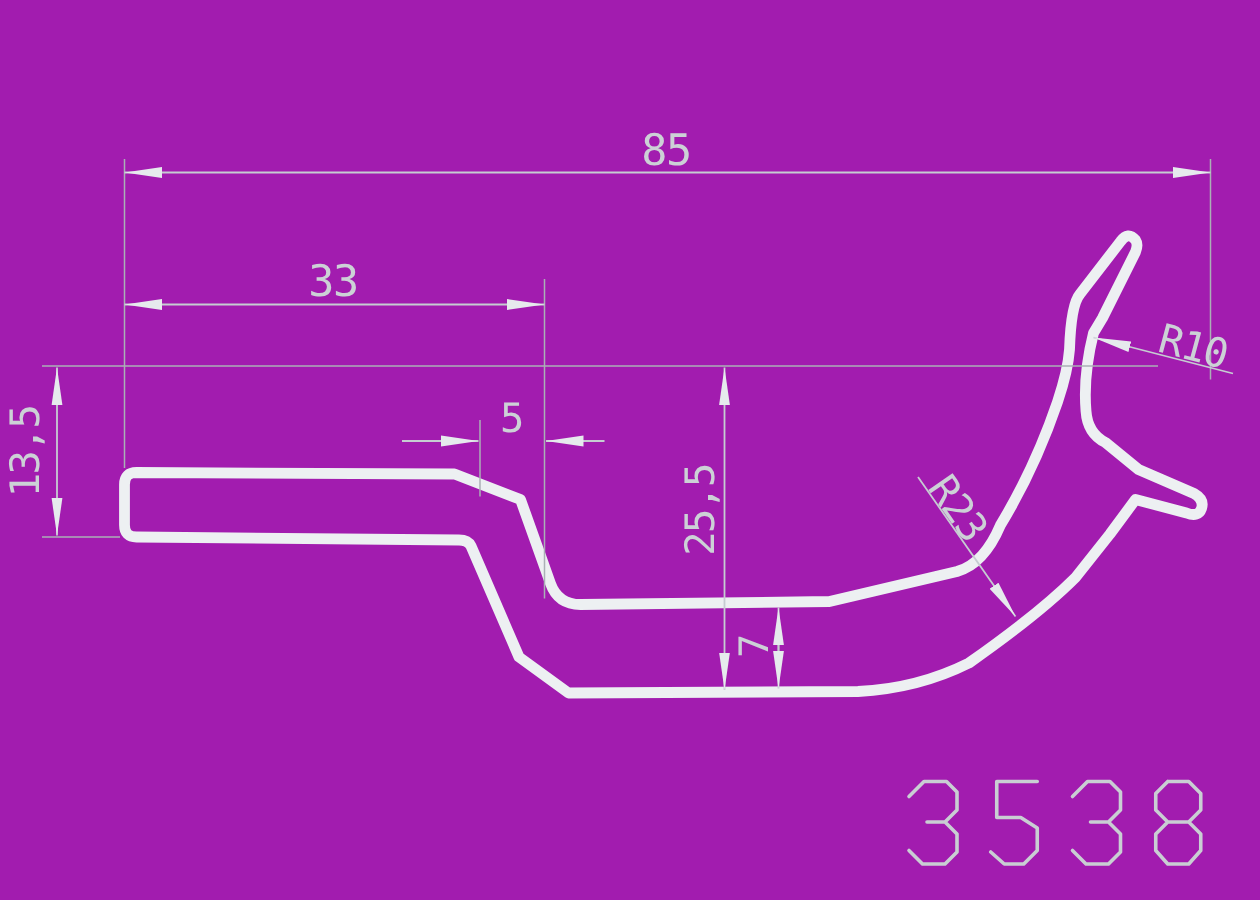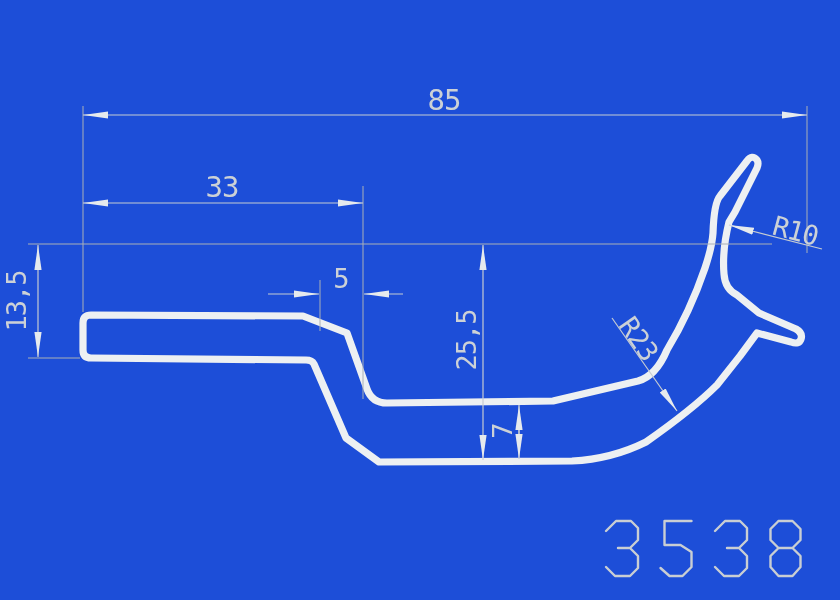--- a/index.html
+++ b/index.html
@@ -1,19 +1,19 @@
 <!DOCTYPE html>
 <html><head>
 <meta charset="utf-8">
 <style>
   html,body{margin:0;padding:0;background:#14161a;}
   .canvas{
     position:relative;
     width:840px;height:600px;
-    background:#1d4ed8;
+    background:#a21caf;
     overflow:hidden;
     font-family:"DejaVu Sans Mono","Liberation Mono",monospace;
   }
   svg{display:block}
   .profile{fill:none;stroke:#edf0f2;stroke-width:7.2;stroke-linejoin:round;stroke-linecap:round;}
   .dimline{stroke:#c6ccd2;stroke-width:1.2;fill:none;}
   .extline{stroke:#aab0b6;stroke-width:1;fill:none;}
   .dimtext{fill:#ccd1d6;font-size:29px;letter-spacing:-1px;}
   .dimtext-sm{fill:#ccd1d6;font-size:27px;letter-spacing:-1px;}
   .partnum{fill:none;stroke:#c9ced3;stroke-width:2.4;stroke-linejoin:round;stroke-linecap:round;}

